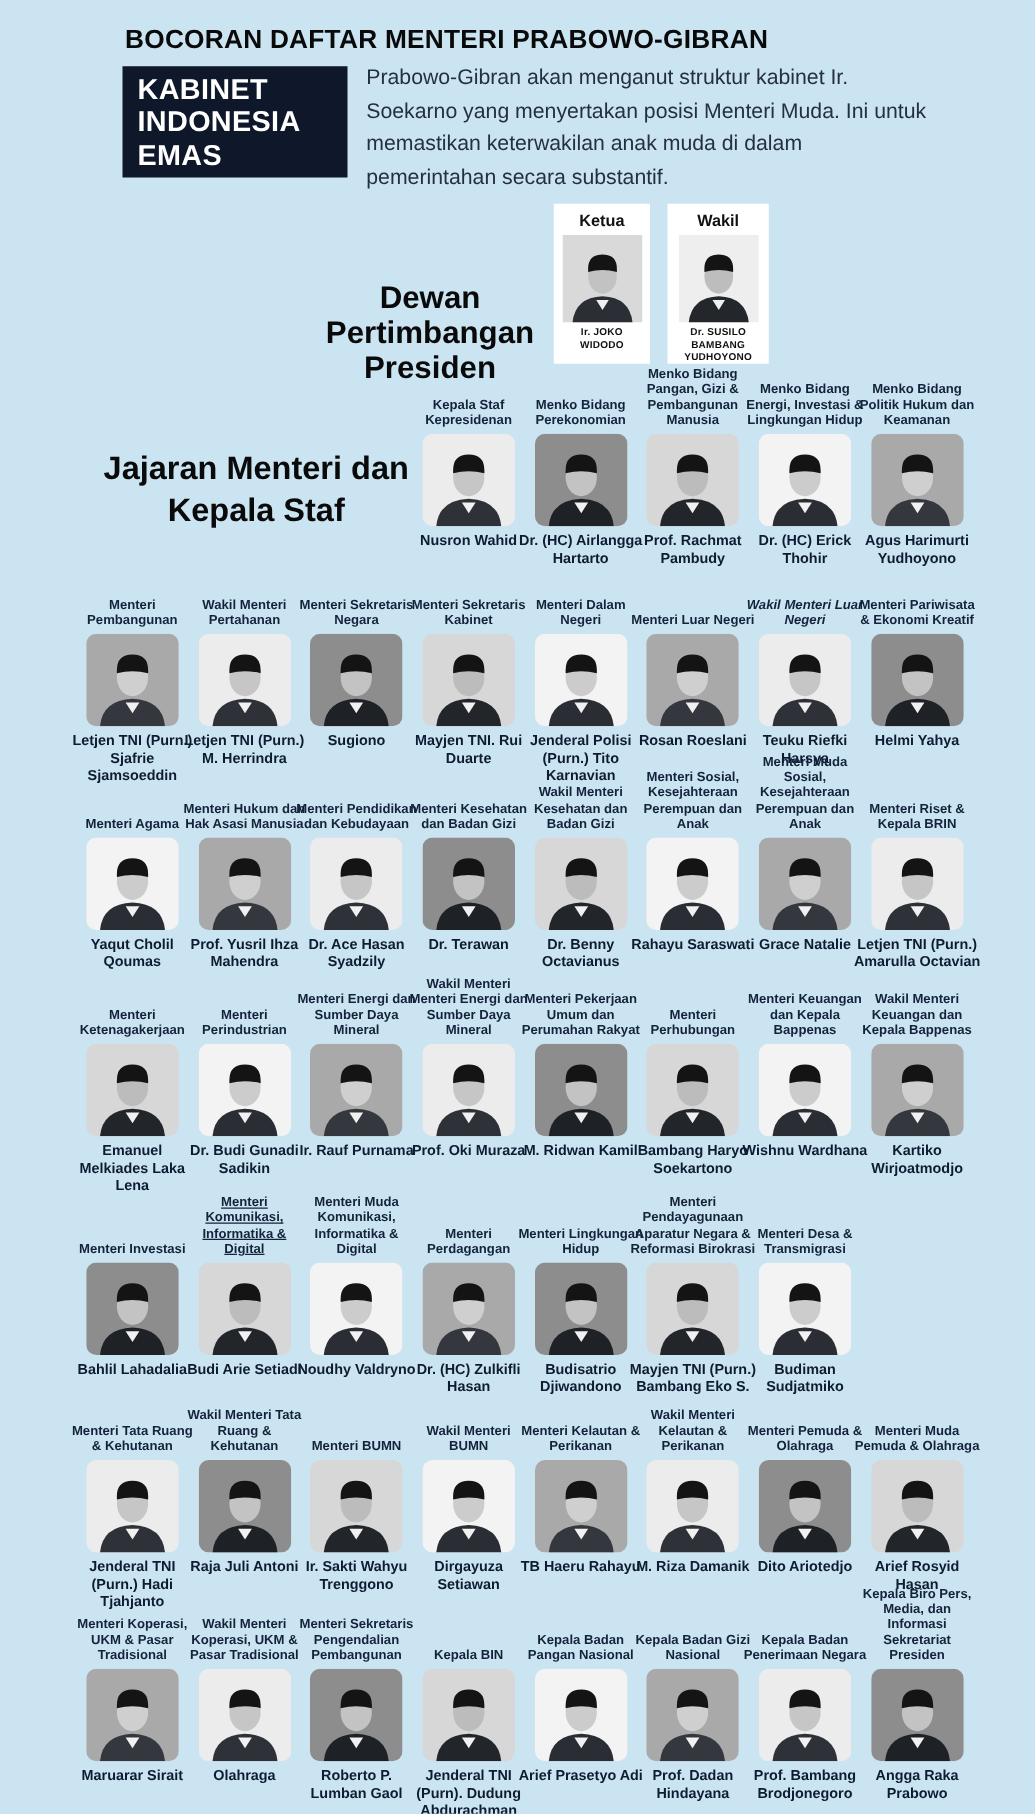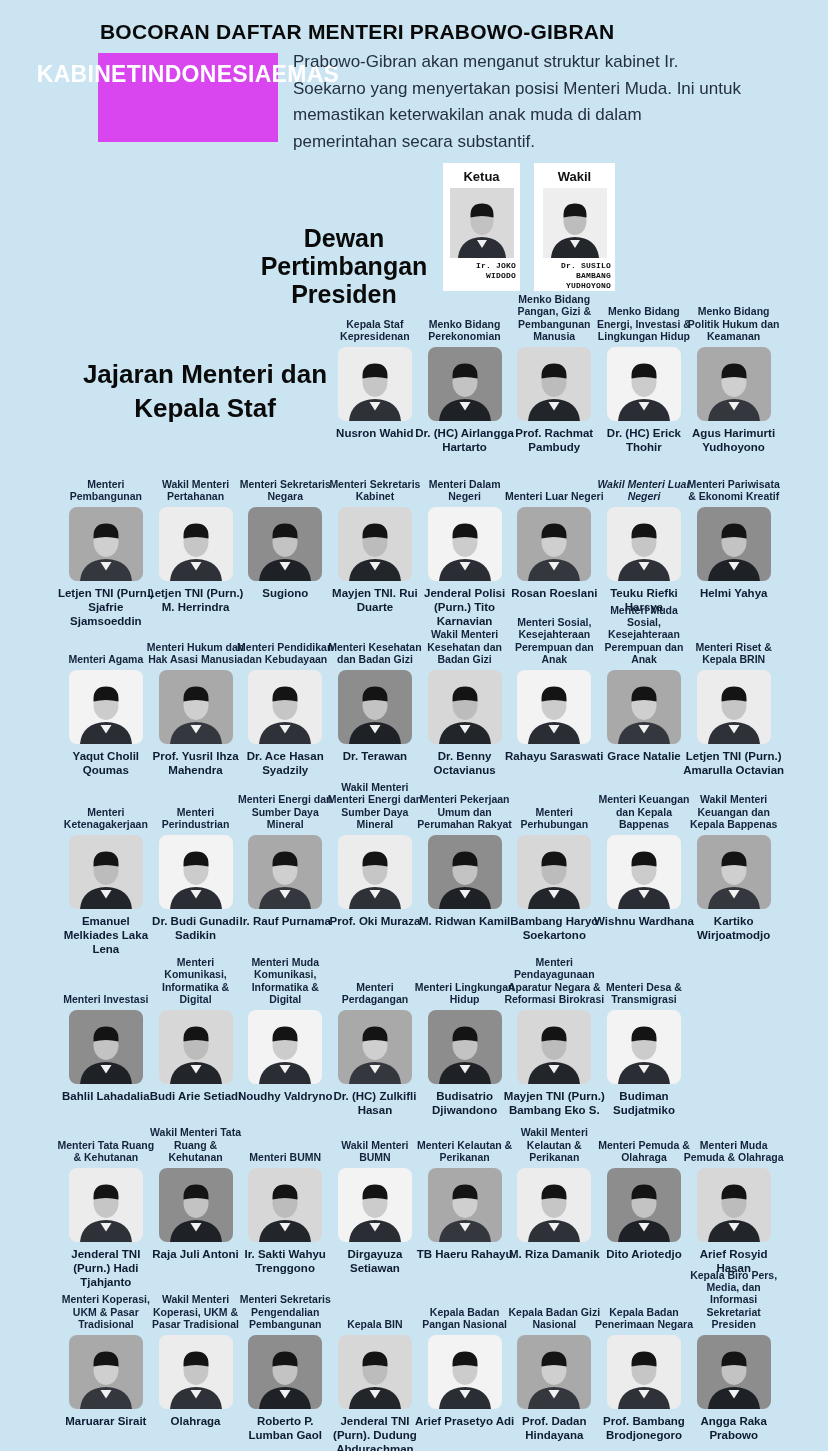--- a/index.html
+++ b/index.html
@@ -7,44 +7,44 @@
   body{
     width:828px;height:1451px;position:relative;overflow:hidden;
     font-family:"Liberation Sans",sans-serif;color:#0c1526;
   }
   .main-title{
     position:absolute;left:100px;top:20px;
     font-size:21px;font-weight:800;color:#0a0a0a;letter-spacing:.2px;
   }
   .badge{
     position:absolute;left:98px;top:53px;width:180px;height:89px;
-    background:#d946ef;color:#fff;padding:8px 12px;
-    display:flex;justify-content:center;
+    background:#0f172a;color:#fff;padding:8px 12px;
+    display:flex;flex-direction:column;justify-content:center;
   }
   .badge .badge-line{font-size:23px;font-weight:800;line-height:1.14;letter-spacing:.3px;}
   .intro{
     position:absolute;left:293px;top:49px;width:448px;
     font-size:17px;line-height:1.56;color:#243041;
   }
   .council-title{
     position:absolute;left:246px;top:187px;width:196px;text-align:center;
     font-size:25px;font-weight:800;line-height:1.12;color:#0a0a0a;margin-top:37px;
   }
   .card{
     position:absolute;top:163px;background:#fff;
     display:flex;flex-direction:column;align-items:center;padding:6px 4px 4px;
   }
   .card-ketua{left:443px;width:77px;height:128px;}
   .card-wakil{left:534px;width:81px;height:128px;}
   .card .role{font-size:13px;font-weight:800;color:#111;}
   .card .cphoto{width:64px;height:70px;margin-top:4px;}
   .card .cphoto svg{width:100%;height:100%;display:block;}
   .card .cname{
-    font-size:8px;font-weight:800;text-align:right;line-height:1.25;
-    color:#111;margin-top:3px;letter-spacing:.2px;text-transform:none;font-family:Liberation Mono, monospace;
+    font-size:8px;font-weight:800;text-align:center;line-height:1.25;
+    color:#111;margin-top:3px;letter-spacing:.2px;text-transform:none;
   }
   .ministers-title{
     position:absolute;left:78px;top:358px;width:254px;text-align:center;
     font-size:26px;font-weight:800;line-height:1.3;color:#0a0a0a;
   }
   #ministers-grid{position:absolute;left:0;top:0;width:828px;height:1451px;}
   .m-row{position:absolute;left:61px;width:718px;display:flex;}
   .row-spacer{flex:none;width:269px;}
   .slot{width:89.7px;flex:none;display:flex;flex-direction:column;align-items:center;}
   .plabel{
@@ -499,21 +499,21 @@
             <rect width="74" height="74" rx="8" fill="#8d8d8d"></rect>
             <path d="M11 74 Q13 53 37 52 Q61 53 63 74 Z" fill="#1e2126"></path>
             <path d="M31.5 55 L37 63.5 L42.5 55 Z" fill="#f1f1f1"></path>
             <ellipse cx="37" cy="35" rx="12.5" ry="15" fill="#c3c3c3"></ellipse>
             <path d="M24.5 29 Q24.5 16.5 37 16.5 Q49.5 16.5 49.5 29 L49.5 31.5 Q37 28.5 24.5 31.5 Z" fill="#141414"></path>
           </svg>
         </div>
         <div class="pname">Bahlil Lahadalia</div>
       </div>
       <div class="slot">
-        <div class="plabel" style="height: 64px;">Menteri Komunikasi, Informatika &amp; Digital</div>
+        <div class="plabel" style="height: 64px; text-decoration: underline;">Menteri Komunikasi, Informatika &amp; Digital</div>
         <div class="pwrap">
           <svg viewBox="0 0 74 74" xmlns="http://www.w3.org/2000/svg">
             <rect width="74" height="74" rx="8" fill="#d7d7d7"></rect>
             <path d="M11 74 Q13 53 37 52 Q61 53 63 74 Z" fill="#22252a"></path>
             <path d="M31.5 55 L37 63.5 L42.5 55 Z" fill="#f1f1f1"></path>
             <ellipse cx="37" cy="35" rx="12.5" ry="15" fill="#bcbcbc"></ellipse>
             <path d="M24.5 29 Q24.5 16.5 37 16.5 Q49.5 16.5 49.5 29 L49.5 31.5 Q37 28.5 24.5 31.5 Z" fill="#141414"></path>
           </svg>
         </div>
         <div class="pname">Budi Arie Setiadi</div>

